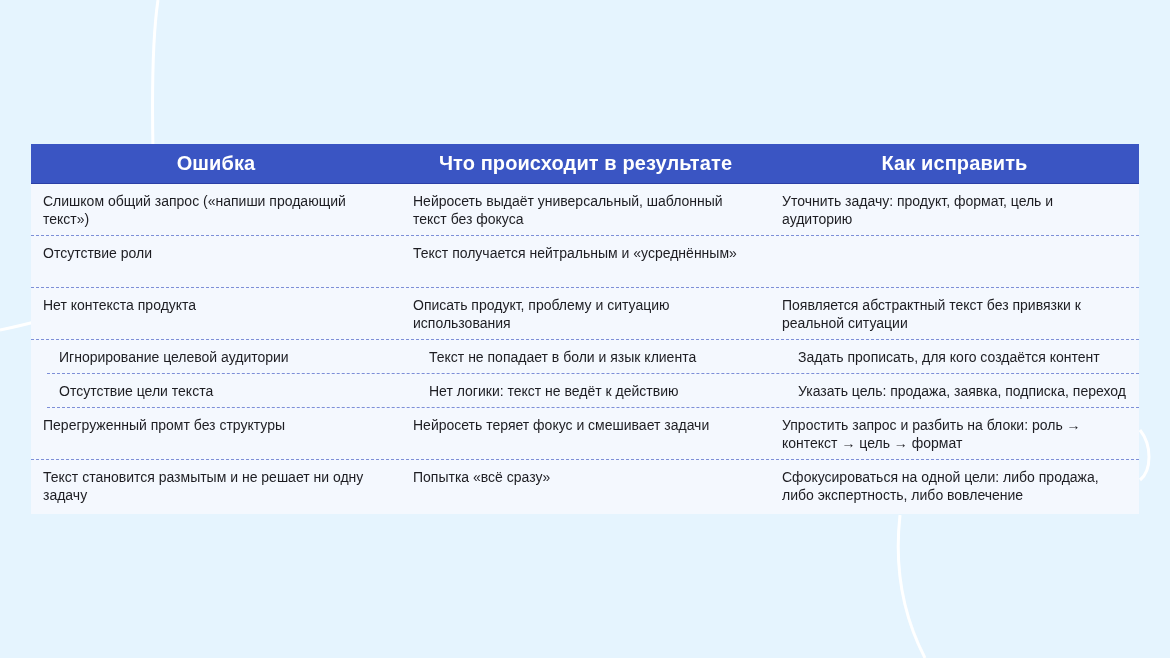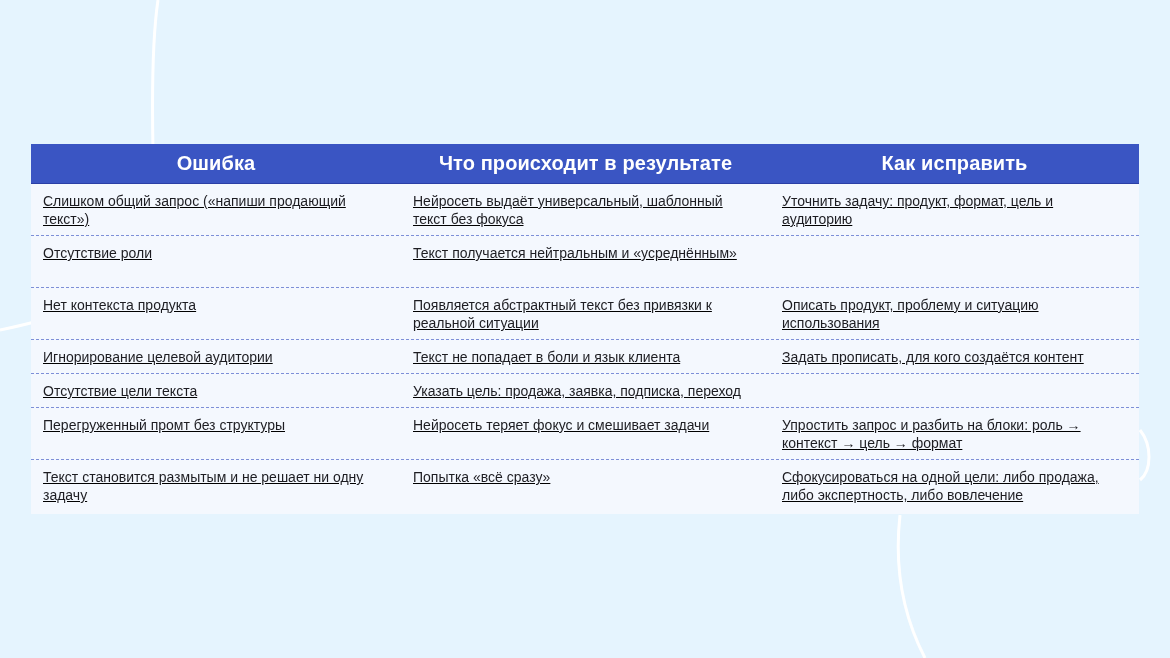--- a/index.html
+++ b/index.html
@@ -45,34 +45,33 @@
       display: flex;
       align-items: center;
       justify-content: center;
       letter-spacing: 0.1px;
     }
     .row {
       display: grid;
       grid-template-columns: 370px 369px 369px;
       border-bottom: 1.5px dashed #7d8fd8;
       box-sizing: border-box;
-      text-decoration: underline;
     }
     .row:last-child {
       border-bottom: none;
     }
     .td {
       font-size: 14px;
       line-height: 18px;
       color: #1d1d22;
       padding: 8px 12px 0 12px;
       box-sizing: border-box;
     }
     .row.h2 { height: 52px; }
-    .row.h1 { height: 34px; }
+    .row.h1 { height: 34px; margin-left: 16px; }
     .row.h2b { height: 53px; }
   </style>
 </head>
 <body>
 
 <svg class="bg-lines" viewBox="0 0 1170 658" xmlns="http://www.w3.org/2000/svg">
   <path d="M158 0 C152 40, 152 100, 153 150" stroke="#ffffff" stroke-width="3" fill="none"></path>
   <path d="M0 330 C20 326, 35 322, 50 318" stroke="#ffffff" stroke-width="3" fill="none"></path>
   <path d="M1140 430 C1152 445, 1152 470, 1140 480" stroke="#ffffff" stroke-width="3" fill="none"></path>
   <path d="M900 515 C895 560, 900 610, 925 658" stroke="#ffffff" stroke-width="3" fill="none"></path>
@@ -91,32 +90,33 @@
     <div class="td">Уточнить задачу: продукт, формат, цель и аудиторию</div>
   </div>
 
   <div class="row h2">
     <div class="td">Отсутствие роли</div>
     <div class="td">Текст получается нейтральным и «усреднённым»</div>
   </div>
 
   <div class="row h2">
     <div class="td">Нет контекста продукта</div>
+    <div class="td">Описать продукт, проблему и ситуацию использования</div>
     <div class="td">Появляется абстрактный текст без привязки к реальной ситуации</div>
-    <div class="td">Описать продукт, проблему и ситуацию использования</div>
   </div>
 
   <div class="row h1">
     <div class="td">Игнорирование целевой аудитории</div>
     <div class="td">Текст не попадает в боли и язык клиента</div>
     <div class="td">Задать прописать, для кого создаётся контент</div>
   </div>
 
   <div class="row h1">
     <div class="td">Отсутствие цели текста</div>
+    <div class="td">Нет логики: текст не ведёт к действию</div>
     <div class="td">Указать цель: продажа, заявка, подписка, переход</div>
   </div>
 
   <div class="row h2">
     <div class="td">Перегруженный промт без структуры</div>
     <div class="td">Нейросеть теряет фокус и смешивает задачи</div>
     <div class="td">Упростить запрос и разбить на блоки: роль → контекст → цель → формат</div>
   </div>
 
   <div class="row h2b">

